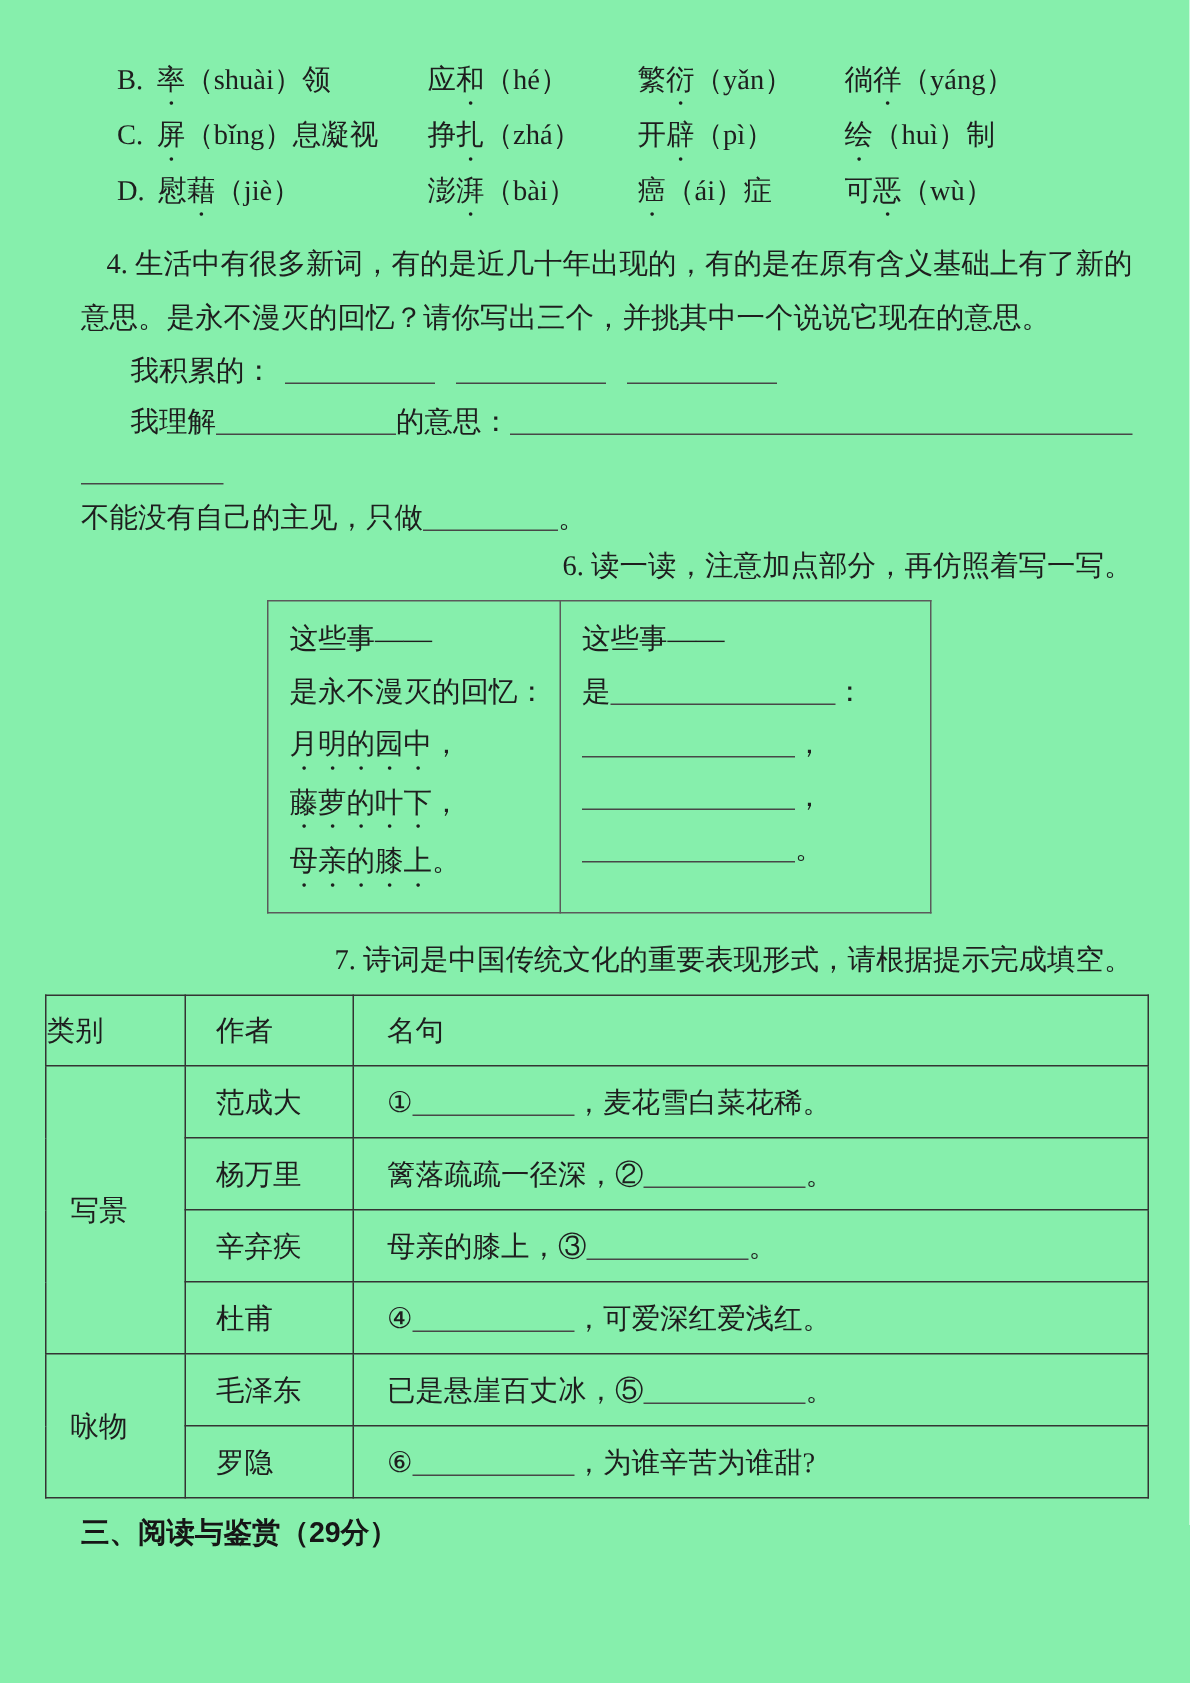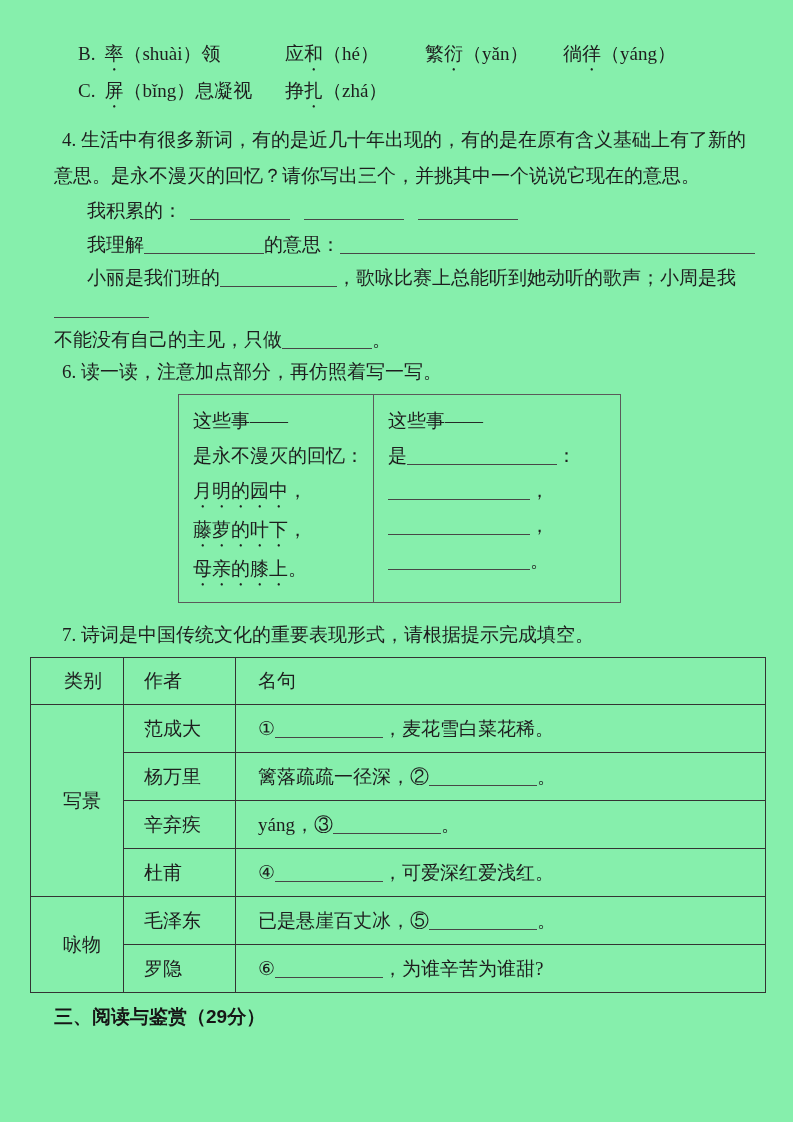--- a/index.html
+++ b/index.html
@@ -3,21 +3,21 @@
 <meta charset="utf-8">
 <style>
   html,body{margin:0;padding:0;background:#ffffff;}
   .page{
     position:relative;width:793px;height:1122px;background:#86efac;
     font-family:"Liberation Serif","DejaVu Serif",serif;
     color:#1e1e1e;font-size:19px;box-sizing:border-box;
     padding:38px 38px 0 54px;overflow:hidden;
   }
   .nowrap{white-space:nowrap;}
-  .indent8{text-indent:8px;}
+  .indent8{text-indent:8px;text-align:right;}
   
   .pron-row{display:grid;grid-template-columns:207px 140px 138px auto;padding-left:24px;line-height:32px;white-space:nowrap;}
   .letter{margin-right:9px;}
   .em-dot{
     -webkit-text-emphasis:filled dot #1e1e1e;-webkit-text-emphasis-position:under right;
     text-emphasis:filled dot #1e1e1e;text-emphasis-position:under right;
   }
   
   .bl{display:inline-block;border-bottom:1.5px solid #474747;height:14px;vertical-align:-3px;}
   .w90{width:90px}.w95{width:95px}.w100{width:100px}.w108{width:108px}
@@ -32,61 +32,68 @@
   .q6-stem{line-height:33px;}
   
   .q6t{border-collapse:collapse;margin:6px 0 0 124px;}
   .q6t td{border:1.5px solid #5a5a5a;vertical-align:top;padding:8px 6px 12px 14px;line-height:35px;}
   .q6t td.left{width:174px;}
   .q6t td.right{width:226px;}
   .q7-stem{margin-top:15px;line-height:33px;}
   
   .q7t{border-collapse:collapse;margin:6px 0 0 -24px;table-layout:fixed;width:735px;}
   .q7t th,.q7t td{border:1.6px solid #333333;font-weight:normal;text-align:left;}
-  .q7t th{height:44px;padding-left:33px;}
+  .q7t th{height:44px;padding-left:0;}
   .q7t th.author-h{padding-left:20px;}
   .q7t th.sentence-h{padding-left:22px;}
   .q7t td{height:45px;}
-  .q7t td.category{padding-left:32px;}
+  .q7t td.category{padding-left:16px;}
   .q7t td.author{padding-left:20px;}
   .q7t td.sentence{padding-left:22px;white-space:nowrap;}
   
   .section-heading{margin-top:8px;line-height:32px;font-family:"Liberation Sans","DejaVu Sans",sans-serif;font-weight:bold;font-size:19px;color:#161616;}
 </style>
 </head>
 <body>
 
 <div class="page">
 
   <div>
     <div class="pron-row">
       <div><span class="letter">B.</span><span></span><span class="em-dot">率</span><span>（shuài）领</span></div>
       <div><span>应</span><span class="em-dot">和</span><span>（hé）</span></div>
       <div><span>繁</span><span class="em-dot">衍</span><span>（yǎn）</span></div>
       <div><span>徜</span><span class="em-dot">徉</span><span>（yáng）</span></div>
     </div>
     <div class="pron-row">
       <div><span class="letter">C.</span><span></span><span class="em-dot">屏</span><span>（bǐng）息凝视</span></div>
       <div><span>挣</span><span class="em-dot">扎</span><span>（zhá）</span></div>
+      <div><span>开</span><span class="em-dot">辟</span><span>（pì）</span></div>
+      <div><span></span><span class="em-dot">绘</span><span>（huì）制</span></div>
+    </div>
+    <div class="pron-row">
+      <div><span class="letter">D.</span><span>慰</span><span class="em-dot">藉</span><span>（jiè）</span></div>
+      <div><span>澎</span><span class="em-dot">湃</span><span>（bài）</span></div>
+      <div><span></span><span class="em-dot">癌</span><span>（ái）症</span></div>
+      <div><span>可</span><span class="em-dot">恶</span><span>（wù）</span></div>
     </div>
   </div>
 
   <div>
     <div class="q4-stem indent8 nowrap">4. 生活中有很多新词，有的是近几十年出现的，有的是在原有含义基础上有了新的</div>
     <div class="q4-stem nowrap" style="margin-top:0;">意思。是永不漫灭的回忆？请你写出三个，并挑其中一个说说它现在的意思。</div>
     <div class="ans-line">
       <span>我积累的：</span><span class="bl w100 gapL"></span><span class="bl w100 gap"></span><span class="bl w100 gap"></span>
     </div>
     <div class="ans-line">
       <span>我理解</span><span class="bl w120"></span><span>的意思：</span><span class="bl w415"></span>
     </div>
   </div>
 
   <div>
-    <div class="q5-line q5-first"><span>小丽是我们班的</span><span class="bl w117"></span><span>，歌咏比赛上总能听到她动听的歌声；小周是我</span></div>
     <div class="q5-line"><span class="bl w95"></span></div>
     <div class="q5-line"><span>不能没有自己的主见，只做</span><span class="bl w90"></span><span>。</span></div>
   </div>
 
   <div>
     <div class="q6-stem indent8">6. 读一读，注意加点部分，再仿照着写一写。</div>
     <table class="q6t">
       <tbody>
           <tr>
         <td class="left">
@@ -126,21 +133,21 @@
         <td class="category" rowspan="4">写景</td>
         <td class="author">范成大</td>
         <td class="sentence"><span>①</span><span class="bl w108"></span><span>，麦花雪白菜花稀。</span></td>
       </tr>
       <tr>
         <td class="author">杨万里</td>
         <td class="sentence"><span>篱落疏疏一径深，②</span><span class="bl w108"></span><span>。</span></td>
       </tr>
       <tr>
         <td class="author">辛弃疾</td>
-        <td class="sentence"><span>yáng，③</span><span class="bl w108"></span><span>。</span></td>
+        <td class="sentence"><span>母亲的膝上，③</span><span class="bl w108"></span><span>。</span></td>
       </tr>
       <tr>
         <td class="author">杜甫</td>
         <td class="sentence"><span>④</span><span class="bl w108"></span><span>，可爱深红爱浅红。</span></td>
       </tr>
       <tr>
         <td class="category" rowspan="2">咏物</td>
         <td class="author">毛泽东</td>
         <td class="sentence"><span>已是悬崖百丈冰，⑤</span><span class="bl w108"></span><span>。</span></td>
       </tr>

